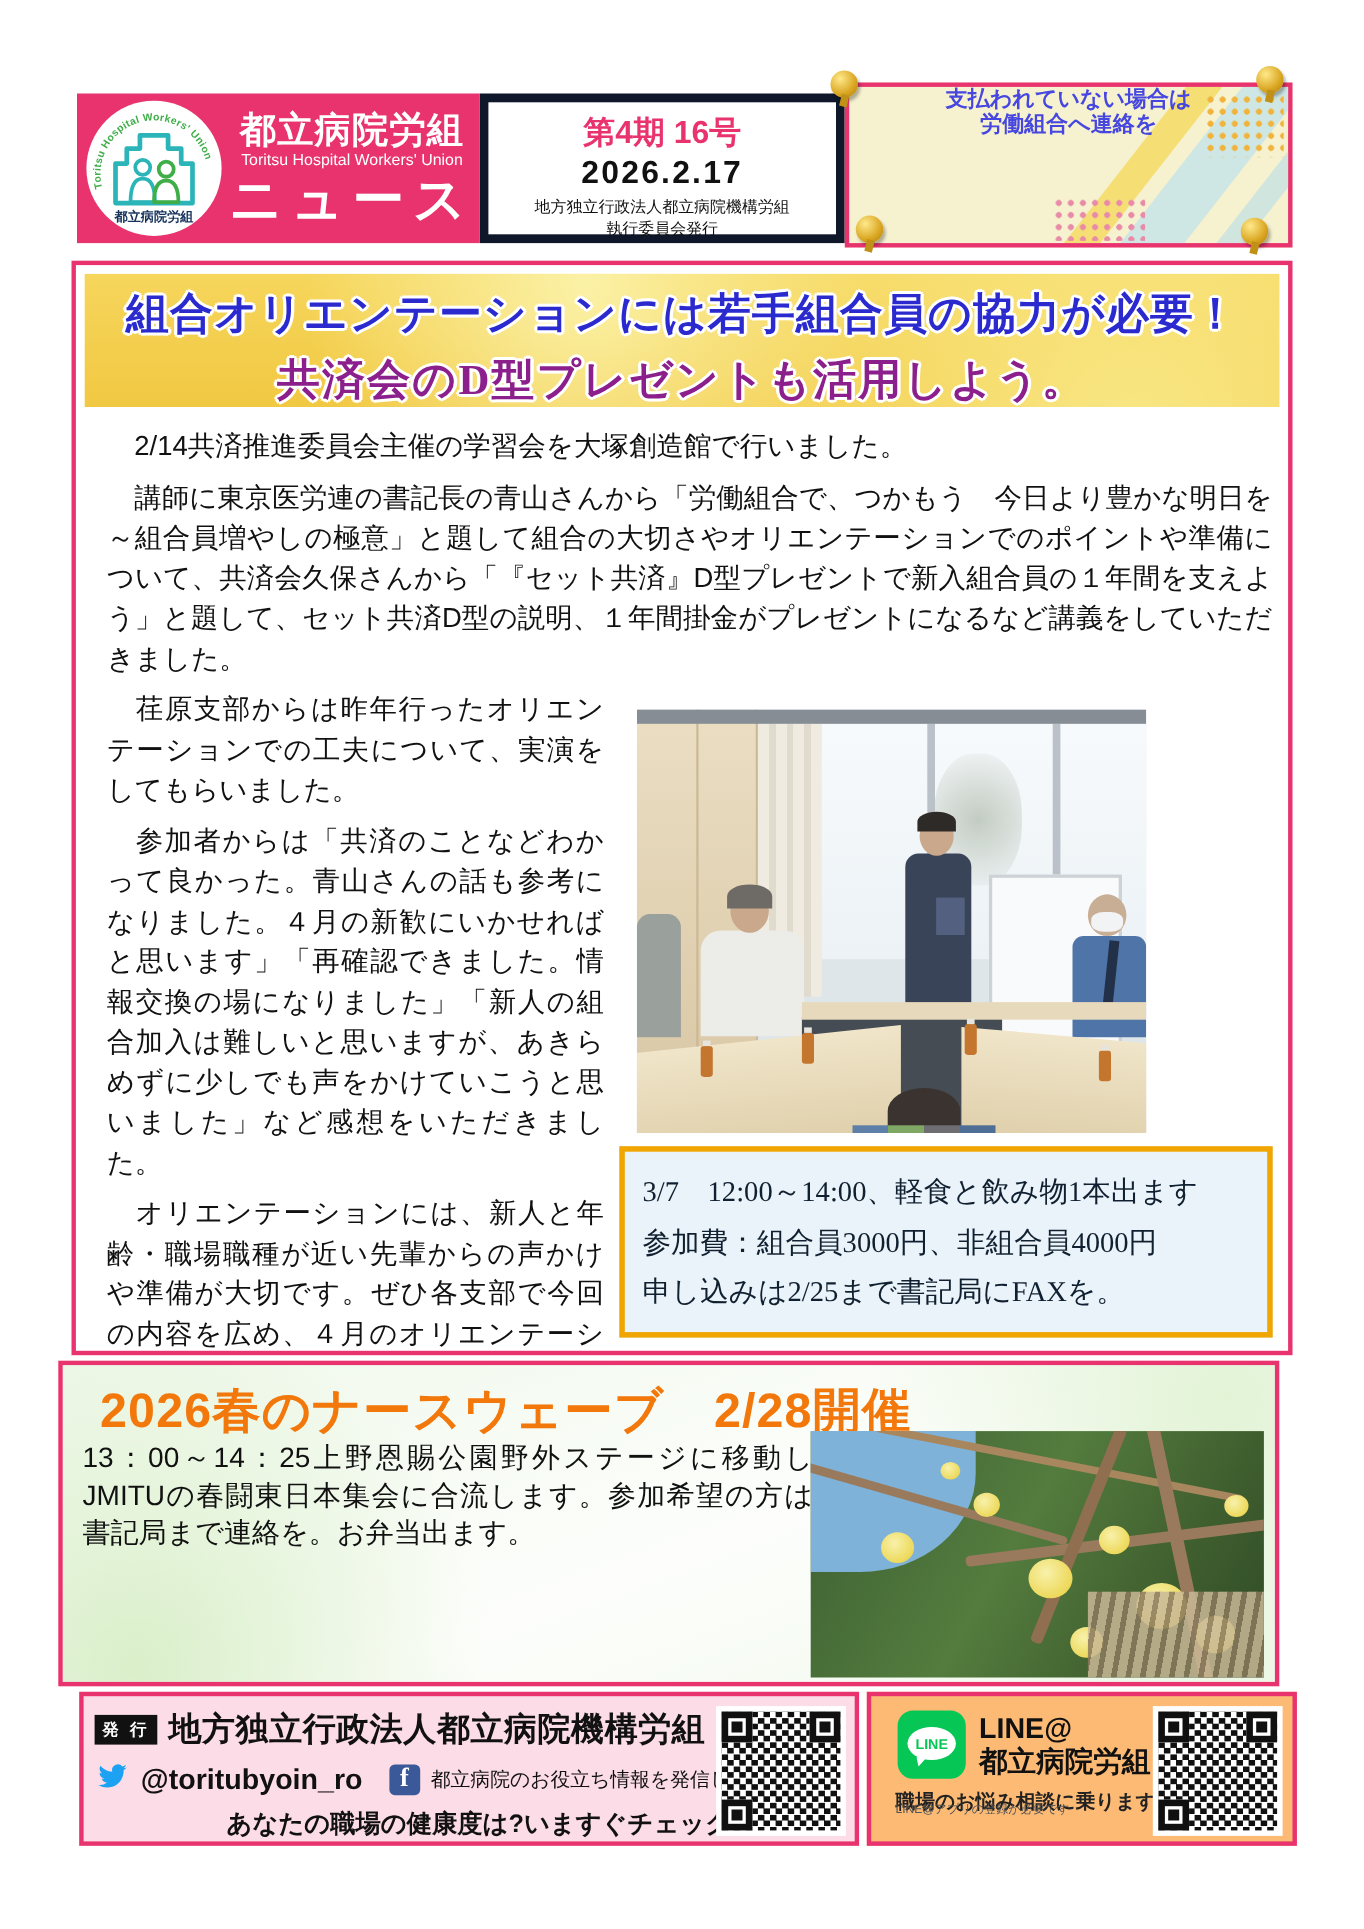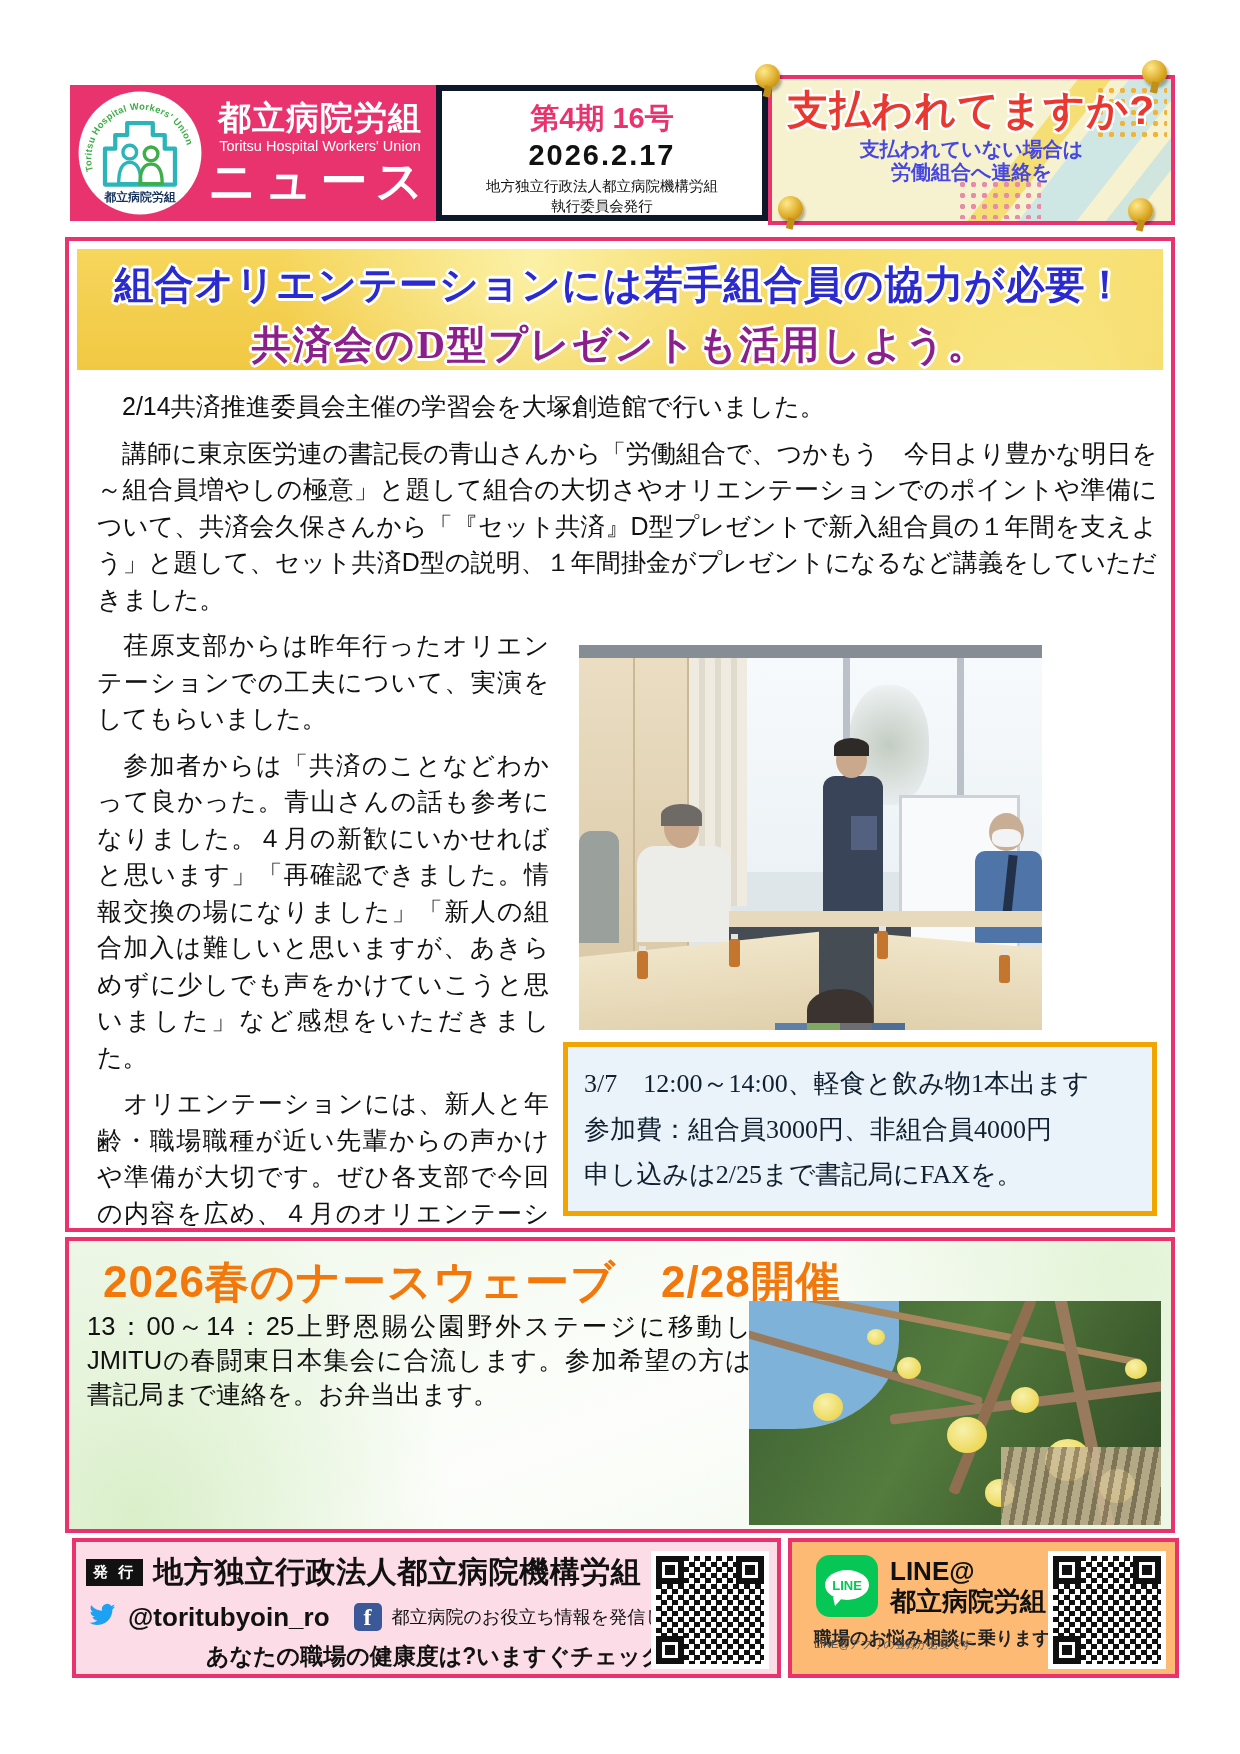--- a/index.html
+++ b/index.html
@@ -9,21 +9,21 @@
   
   .brand-banner{position:absolute;left:70px;top:85px;width:366px;height:136px;
                 background:#E8336E;display:flex;align-items:center;}
   .logo-wrap{width:128px;height:128px;margin-left:6px;flex:0 0 auto;}
   .brand-text{flex:1;text-align:center;color:#fff;line-height:1.05;}
   .brand-title{font-size:33px;font-weight:bold;letter-spacing:1px;}
   .brand-sub{font-size:14.5px;margin-top:3px;}
   .brand-news{font-size:47px;font-weight:bold;letter-spacing:8px;margin-top:2px;}
 
   .issue-box{position:absolute;left:436px;top:85px;width:332px;height:136px;background:#fff;
-             border:6px solid #0f172a;box-sizing:border-box;text-align:center;}
+             border:8px solid #0f172a;box-sizing:border-box;text-align:center;}
   .issue-number{color:#E8336E;font-size:29px;font-weight:bold;margin-top:8px;}
   .issue-date{color:#111;font-size:29px;font-weight:bold;letter-spacing:2px;}
   .publisher-l1{font-size:14.5px;margin-top:5px;}
   .publisher-l2{font-size:14.5px;margin-top:1px;}
 
   
   .notice-box{position:absolute;left:768px;top:75px;width:407px;height:150px;box-sizing:border-box;
               border:4px solid #E8336E;background:#F6F1CF;overflow:hidden;text-align:center;}
   .ribbon{position:absolute;transform:rotate(38deg);}
   .ribbon-a{right:52px;top:-60px;width:46px;height:280px;background:#C6E5E8;opacity:.8;}
@@ -109,21 +109,21 @@
   .bottle::before{content:"";position:absolute;left:2px;top:-5px;width:7px;height:5px;background:#E8E4DC;}
   .ph1-bottle1{left:150px;top:294px;}
   .ph1-bottle2{left:298px;top:286px;}
   .ph1-bottle3{left:420px;top:310px;}
   .ph1-bottle4{left:58px;top:306px;}
   .ph1-head-bottom{left:228px;top:344px;width:66px;height:42px;border-radius:50% 50% 0 0;background:#3B332F;}
   .ph1-patch{left:196px;top:378px;width:130px;height:8px;
       background:linear-gradient(90deg,#5E7FA8 0 25%,#7FA864 25% 50%,#6E6E72 50% 75%,#4E6E96 75%);}
 
   
-  .nurse-box{position:absolute;left:65px;top:1237px;width:1110px;height:296px;box-sizing:border-box;
+  .nurse-box{position:absolute;left:53px;top:1237px;width:1110px;height:296px;box-sizing:border-box;
       border:4px solid #E8336E;overflow:hidden;
       background:
         radial-gradient(circle at 6% 95%, #D9EFC9 0%, rgba(217,239,201,0) 30%),
         radial-gradient(circle at 96% 10%, #E2F3D6 0%, rgba(226,243,214,0) 30%),
         linear-gradient(160deg,#EFF8EA,#FDFEFC 55%,#EFF8EA);}
   .nurse-heading{position:absolute;left:34px;top:12px;font-size:44px;font-weight:bold;color:#F2780C;letter-spacing:1px;}
   .nurse-text{position:absolute;left:18px;top:68px;width:664px;font-size:25.5px;line-height:34px;text-align:justify;}
   .nurse-text p{margin:0;}
   .nurse-text p + p{margin-top:9px;}
   .blossom-photo{position:absolute;right:10px;top:60px;width:412px;height:224px;overflow:hidden;
@@ -212,21 +212,20 @@
     <div class="publisher-l2">執行委員会発行</div>
   </div>
 
   <div class="notice-box">
     <div class="ribbon ribbon-a"></div>
     <div class="ribbon ribbon-b"></div>
     <div class="ribbon ribbon-c"></div>
     <div class="dots dots-a"></div>
     <div class="dots dots-b"></div>
     <div class="notice-inner">
-      <div class="notice-title">支払われてますか?</div>
       <div class="notice-note">支払われていない場合は</div>
       <div class="notice-note">労働組合へ連絡を</div>
     </div>
   </div>
   <div class="pin pin-tl"></div>
   <div class="pin pin-tr"></div>
   <div class="pin pin-bl"></div>
   <div class="pin pin-br"></div>
 
   <div class="main-box">

